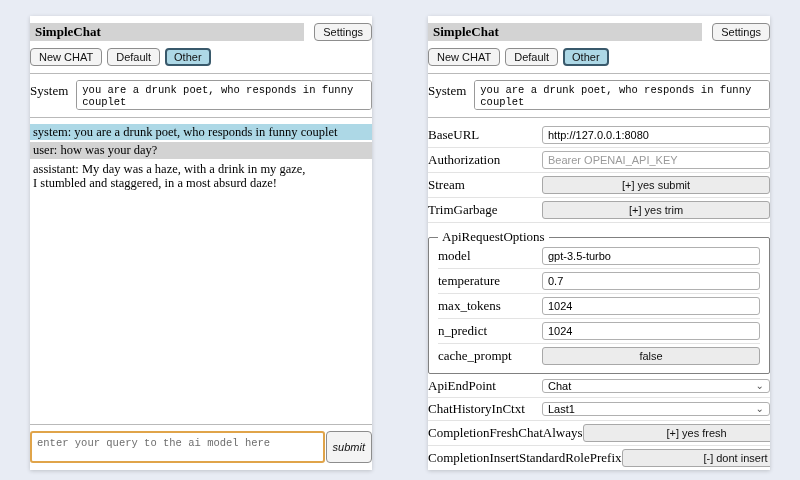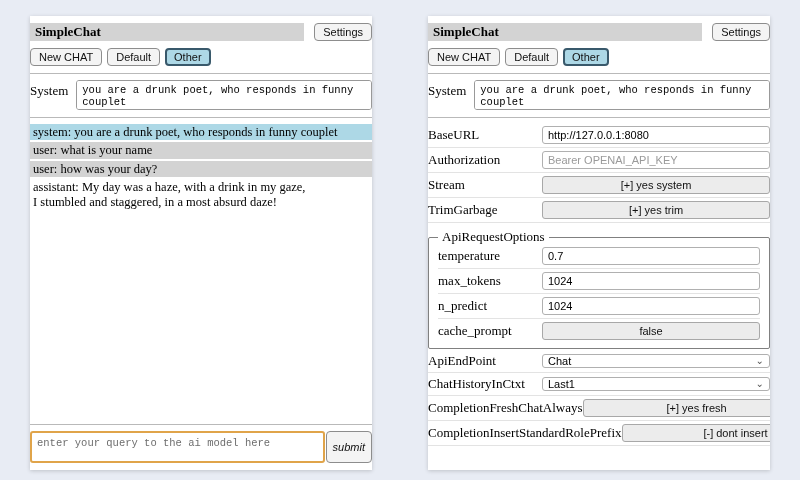--- a/index.html
+++ b/index.html
@@ -118,21 +118,20 @@
 
   <div class="system-row">
     <span class="lbl">System</span>
     <textarea class="sys" style="">you are a drunk poet, who responds in funny couplet</textarea>
   </div>
 
   <hr class="sep">
 
   <div class="chat-log">
     <p class="role-system">system: you are a drunk poet, who responds in funny couplet</p>
-    <p class="role-user">user: what is your name</p>
     <p class="role-user">user: how was your day?</p>
     <p class="role-assistant">assistant: My day was a haze, with a drink in my gaze,
 I stumbled and staggered, in a most absurd daze!</p>
   </div>
 
   <div class="flex-spacer"></div>
 
   <hr class="sep">
 
   <div class="query-row">
@@ -165,29 +164,33 @@
   <div class="setting-row">
     <span>BaseURL</span>
     <input class="ctl" value="http://127.0.0.1:8080" style="">
   </div>
   <div class="setting-row">
     <span>Authorization</span>
     <input class="ctl" placeholder="Bearer OPENAI_API_KEY" style="">
   </div>
   <div class="setting-row">
     <span>Stream</span>
-    <button class="ctl">[+] yes system</button>
+    <button class="ctl">[+] yes submit</button>
   </div>
   <div class="setting-row">
     <span>TrimGarbage</span>
     <button class="ctl">[+] yes trim</button>
   </div>
 
   <fieldset class="api-opts">
     <legend>ApiRequestOptions</legend>
+    <div class="setting-row">
+      <span>model</span>
+      <input class="ctl" value="gpt-3.5-turbo" style="">
+    </div>
     <div class="setting-row">
       <span>temperature</span>
       <input class="ctl" value="0.7" style="">
     </div>
     <div class="setting-row">
       <span>max_tokens</span>
       <input class="ctl" value="1024" style="">
     </div>
     <div class="setting-row">
       <span>n_predict</span>

